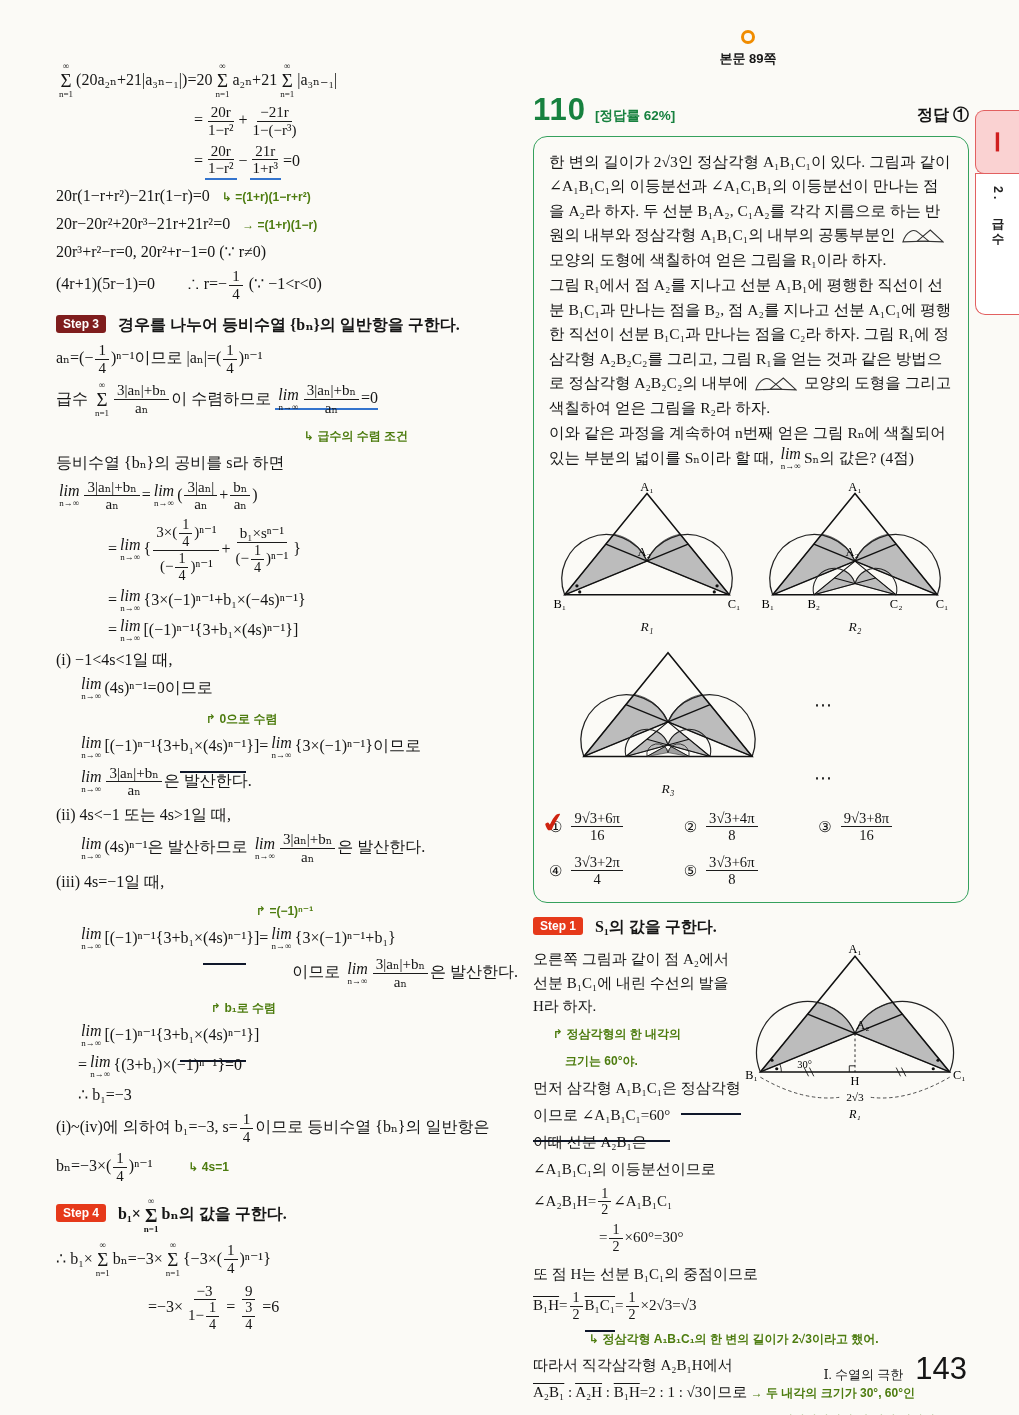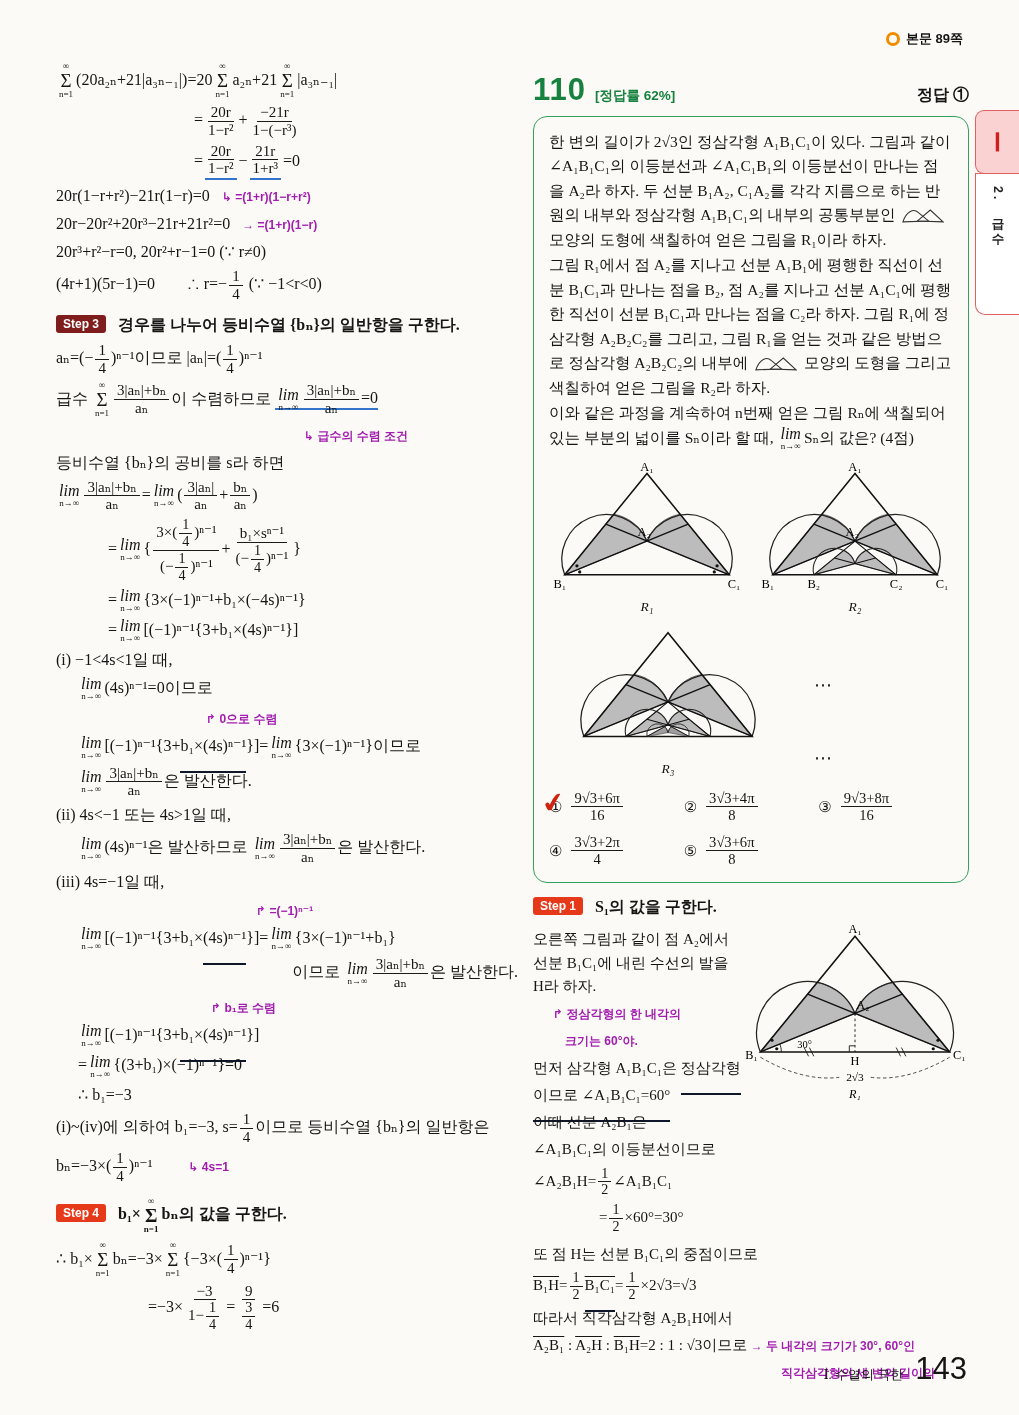--- a/index.html
+++ b/index.html
@@ -15,32 +15,32 @@
   .frac.ud>.den{border-bottom:2px solid #3474cd;padding-bottom:1px;}
   .bigop{display:inline-flex;flex-direction:column;align-items:center;vertical-align:middle;
          margin:0 3px;line-height:1;}
   .bigop .bt{font-size:9px;line-height:1;}
   .bigop .bs{font-size:19px;line-height:1;}
   .bigop .lims{font-size:16px;font-style:italic;}
   .bigop .bb{font-size:9px;line-height:1.1;}
   .ublue{border-bottom:2px solid #0f172a;padding-bottom:17px;}
   .ovl{text-decoration:overline;}
   .grp.gul{border-bottom:2px solid #3474cd;padding-bottom:2px;}
-  .mnote{color:#a21caf;font-size:12px;font-family:"Liberation Sans","DejaVu Sans",sans-serif;font-weight:bold;}
+  .mnote{color:#4d7c0f;font-size:12px;font-family:"Liberation Sans","DejaVu Sans",sans-serif;font-weight:bold;}
   
   .col-left{position:absolute;left:56px;top:58px;width:462px;}
   .col-right{position:absolute;left:533px;top:30px;width:436px;}
   .sec-head{font-size:16px;font-weight:bold;margin:12px 0 6px;}
   .badge{display:inline-block;color:#fff;font-size:12px;font-family:"Liberation Sans","DejaVu Sans",sans-serif;
          padding:2px 7px;border-radius:3px;margin-right:8px;vertical-align:2px;font-weight:bold;}
   .badge.g{background:#7f1d1d;}
   .badge.r{background:#e6391a;}
   
   .ref-row{display:flex;justify-content:flex-end;align-items:center;gap:6px;
-           font-family:"Liberation Sans","DejaVu Sans",sans-serif;font-size:13px;font-weight:bold;margin-right:6px;}
+           font-family:"Liberation Sans","DejaVu Sans",sans-serif;font-size:13px;font-weight:bold;margin-right:6px;flex-direction:column;}
   .ref-ico{width:8px;height:8px;border:3px solid #f08c00;border-radius:50%;display:inline-block;}
   .prob-head{display:flex;align-items:baseline;margin-top:24px;}
   .pnum{font-size:31px;font-weight:bold;color:#17813f;font-family:"Liberation Sans","DejaVu Sans",sans-serif;letter-spacing:1px;}
   .prate{color:#17813f;font-weight:bold;font-size:13.5px;margin-left:9px;font-family:"Liberation Sans","DejaVu Sans",sans-serif;}
   .pans{margin-left:auto;font-size:16px;font-weight:bold;}
   .problem-box{border:1.8px solid #35a15d;border-radius:14px;padding:12px 15px 10px;margin-top:8px;}
   .pbody .mline{font-size:15.5px;line-height:1.58;margin:1px 0;}
   .shape-ic{vertical-align:-4px;margin:0 3px;}
   
   .figrow{display:flex;justify-content:space-between;margin-top:8px;}
@@ -505,20 +505,21 @@
     </div>
     <div class="step1-rest">
         <div class="mline"><span class="mt">또 점 H는 선분 B₁C₁의 중점이므로</span></div>
         <div class="mline"><span class="mt ovl">B₁H</span><span class="mt">=</span><span class="frac">
             <span class="num">1</span>
             <span class="den">2</span>
           </span><span class="mt ovl ublue">B₁C₁</span><span class="mt">=</span><span class="frac">
             <span class="num">1</span>
             <span class="den">2</span>
           </span><span class="mt">×2√3=√3</span></div>
+        <div class="mline" style="margin-left: 56px;"><span class="mnote">↳ 정삼각형 A₁B₁C₁의 한 변의 길이가 2√3이라고 했어.</span></div>
         <div class="mline"><span class="mt">따라서 직각삼각형 A₂B₁H에서</span></div>
         <div class="mline"><span class="mt ovl">A₂B₁</span><span class="mt"> : </span><span class="mt ovl">A₂H</span><span class="mt"> : </span><span class="mt ovl">B₁H</span><span class="mt">=2 : 1 : √3이므로</span><span class="mnote"> → 두 내각의 크기가 30°, 60°인</span></div>
         <div class="mline" style="margin-left: 248px;"><span class="mnote">직각삼각형의 세 변의 길이의</span></div>
       </div>
   </div>
 
   <div class="side-tab">
     <div class="tab-top">Ⅰ</div>
     <div class="tab-bot">
       <span class="tab-txt">2. 급수</span>

